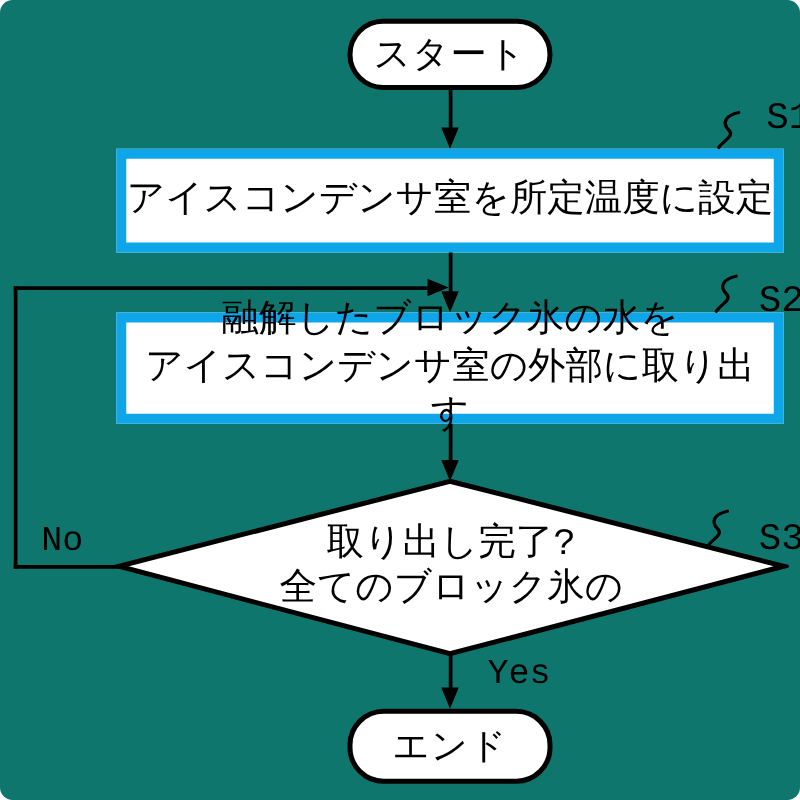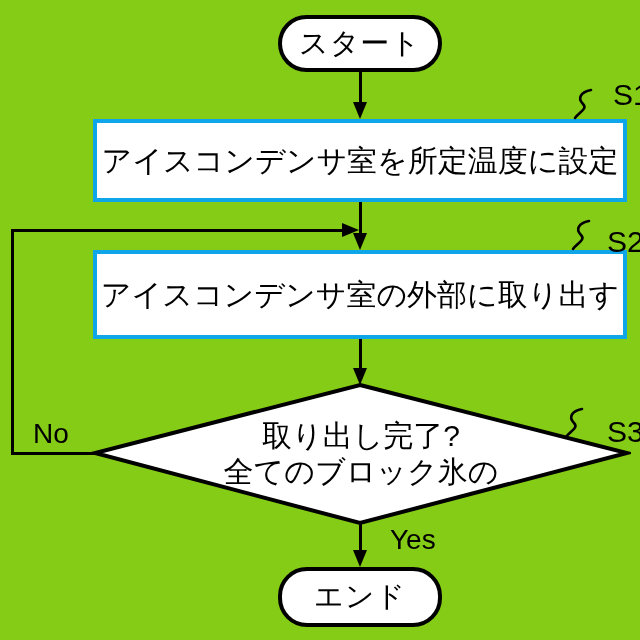--- a/index.html
+++ b/index.html
@@ -1,40 +1,41 @@
 <!DOCTYPE html>
 <html><head>
 <meta charset="utf-8">
 <style>
   html, body { margin: 0; padding: 0; background: #ffffff; }
   .canvas {
     position: relative;
     width: 640px;
     height: 640px;
-    background: #84cc16;
-    font-family: Liberation Sans, sans-serif;
+    background: #0f766e;
+    font-family: Liberation Mono, monospace;
     color: #000000;
     overflow: hidden;
+    border-radius: 10px;
   }
   .terminal {
     position: absolute;
     box-sizing: border-box;
     border: 4px solid #000;
     border-radius: 29px;
     background: #fff;
     display: flex;
     align-items: center;
     justify-content: center;
     font-size: 29px;
     letter-spacing: 1px;
   }
   .process {
     position: absolute;
     box-sizing: border-box;
-    border: 4px solid #0ea5e9;
+    border: 8px solid #0ea5e9;
     background: #fff;
     display: flex;
     flex-direction: column;
     align-items: center;
     justify-content: center;
     font-size: 30px;
     line-height: 38px;
     text-align: center;
   }
   .diamond-wrap { position: absolute; }
@@ -101,20 +102,21 @@
 
   <div class="vline" style="left:358.5px; top:202px; height:33px;"></div>
   <div class="ah-down" style="left:353px; top:233px;"></div>
 
   <div class="hline" style="left:11px; top:228.5px; width:331px;"></div>
   <div class="ah-right" style="left:342px; top:223px;"></div>
   <div class="vline" style="left:11px; top:228.5px; height:226px;"></div>
   <div class="hline" style="left:11px; top:451.5px; width:86px;"></div>
 
   <div class="process" style="left:93px; top:250px; width:534px; height:89px;">
+    <span>融解したブロック氷の水を</span>
     <span>アイスコンデンサ室の外部に取り出す</span>
   </div>
   <svg class="squiggle" style="left:570px; top:218px;" width="22" height="34" viewBox="0 0 22 34">
     <path d="M19,3 C9,5 5,11 11,17 C16,22 7,25 3,31"></path>
   </svg>
   <div class="step-ref" style="left:587px; top:227px;">S2</div>
 
   <div class="vline" style="left:358.5px; top:339px; height:30px;"></div>
   <div class="ah-down" style="left:353px; top:368px;"></div>
 

